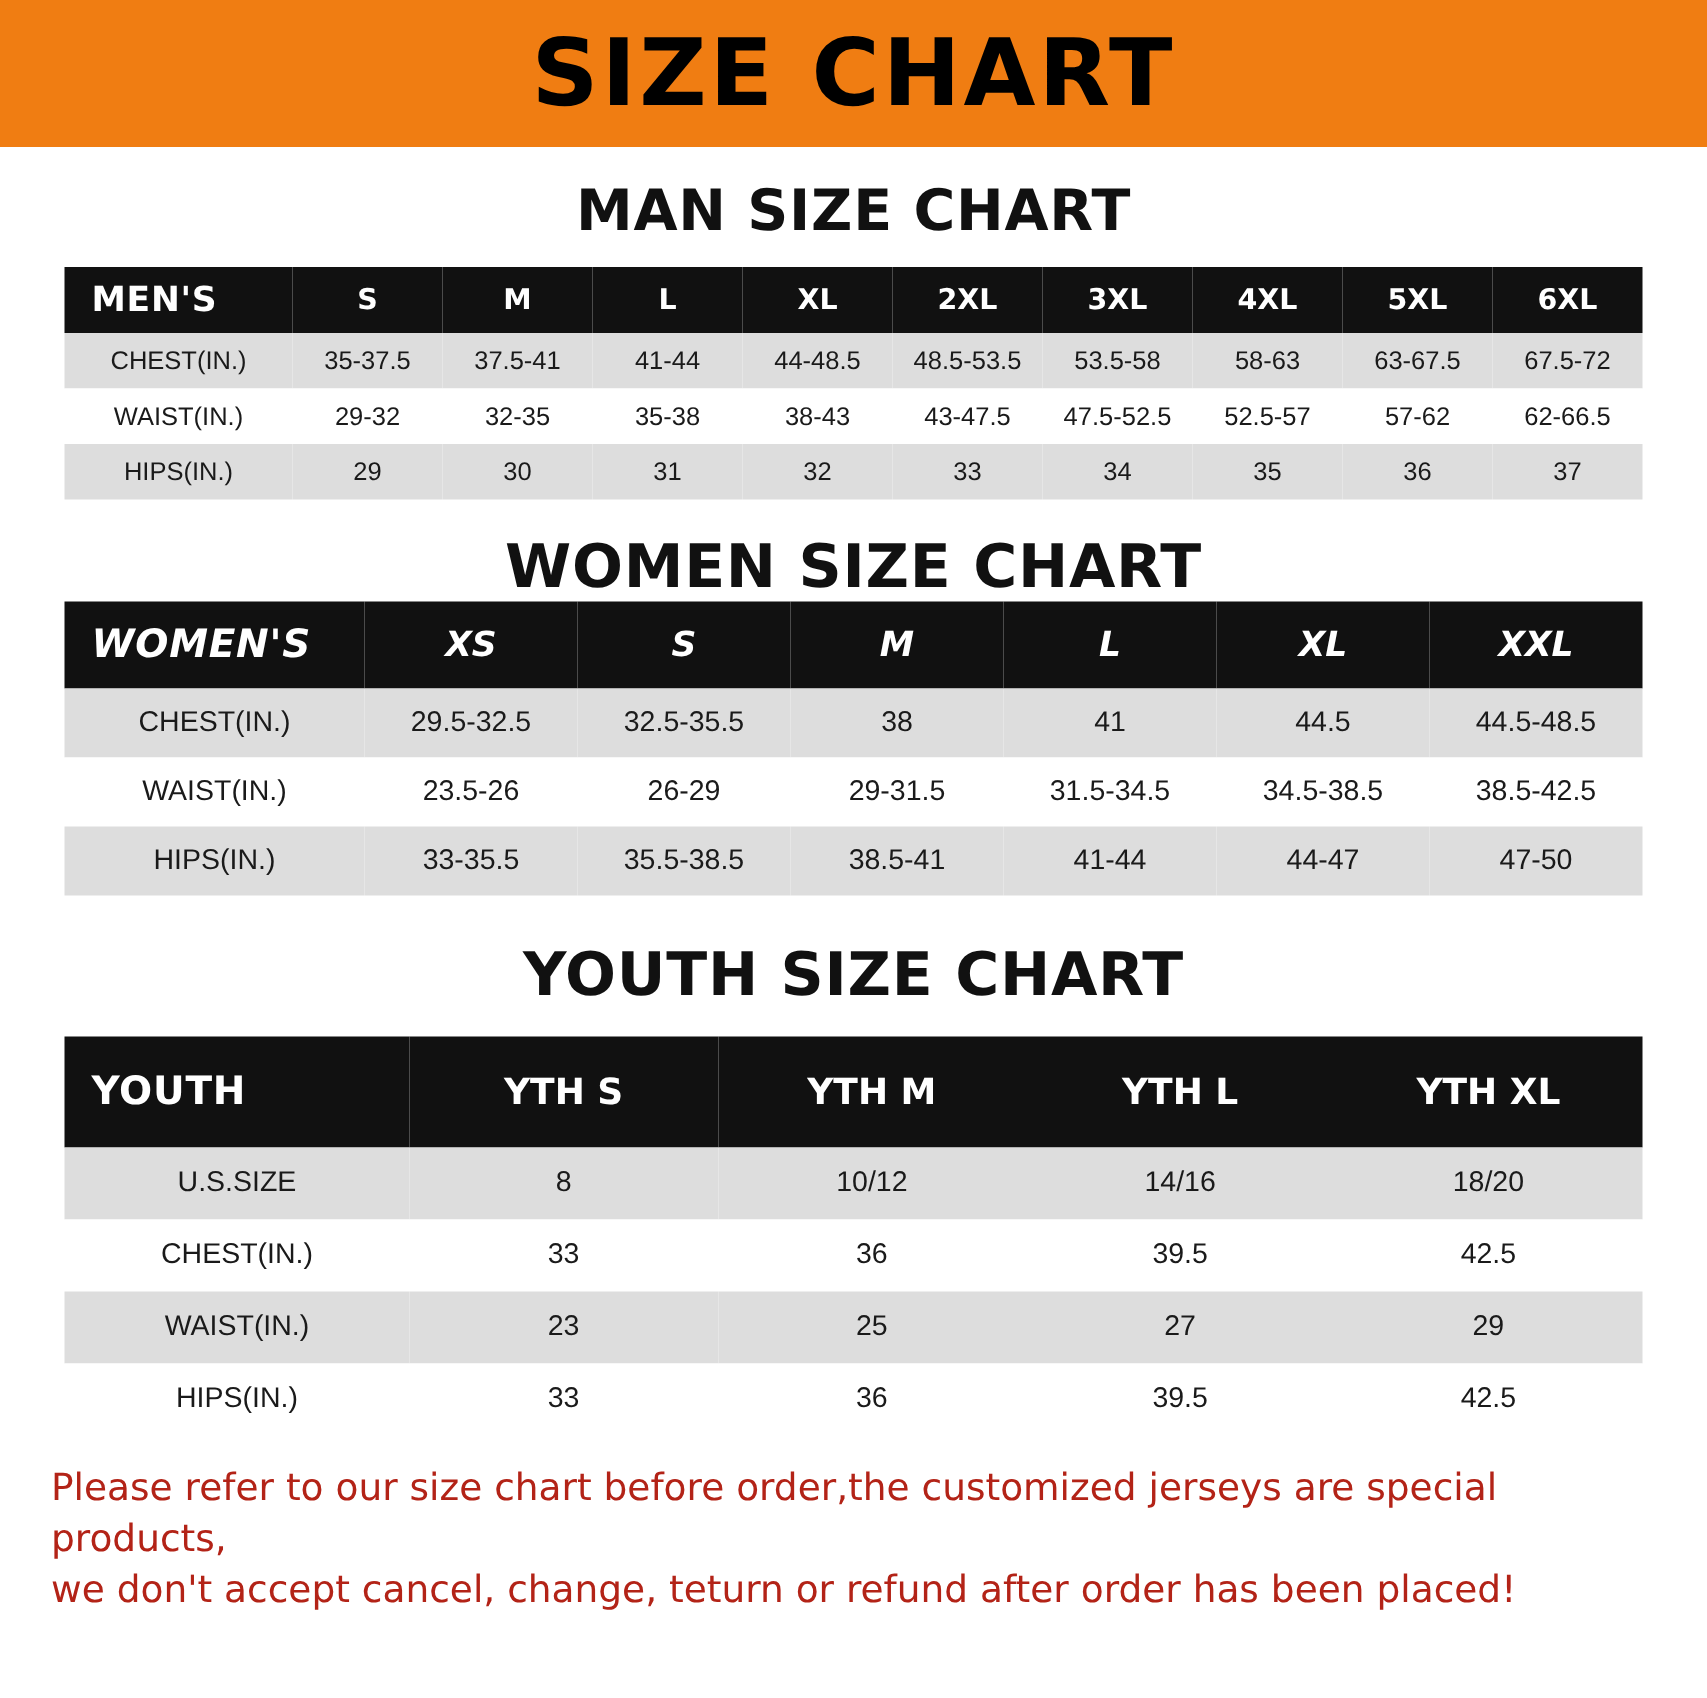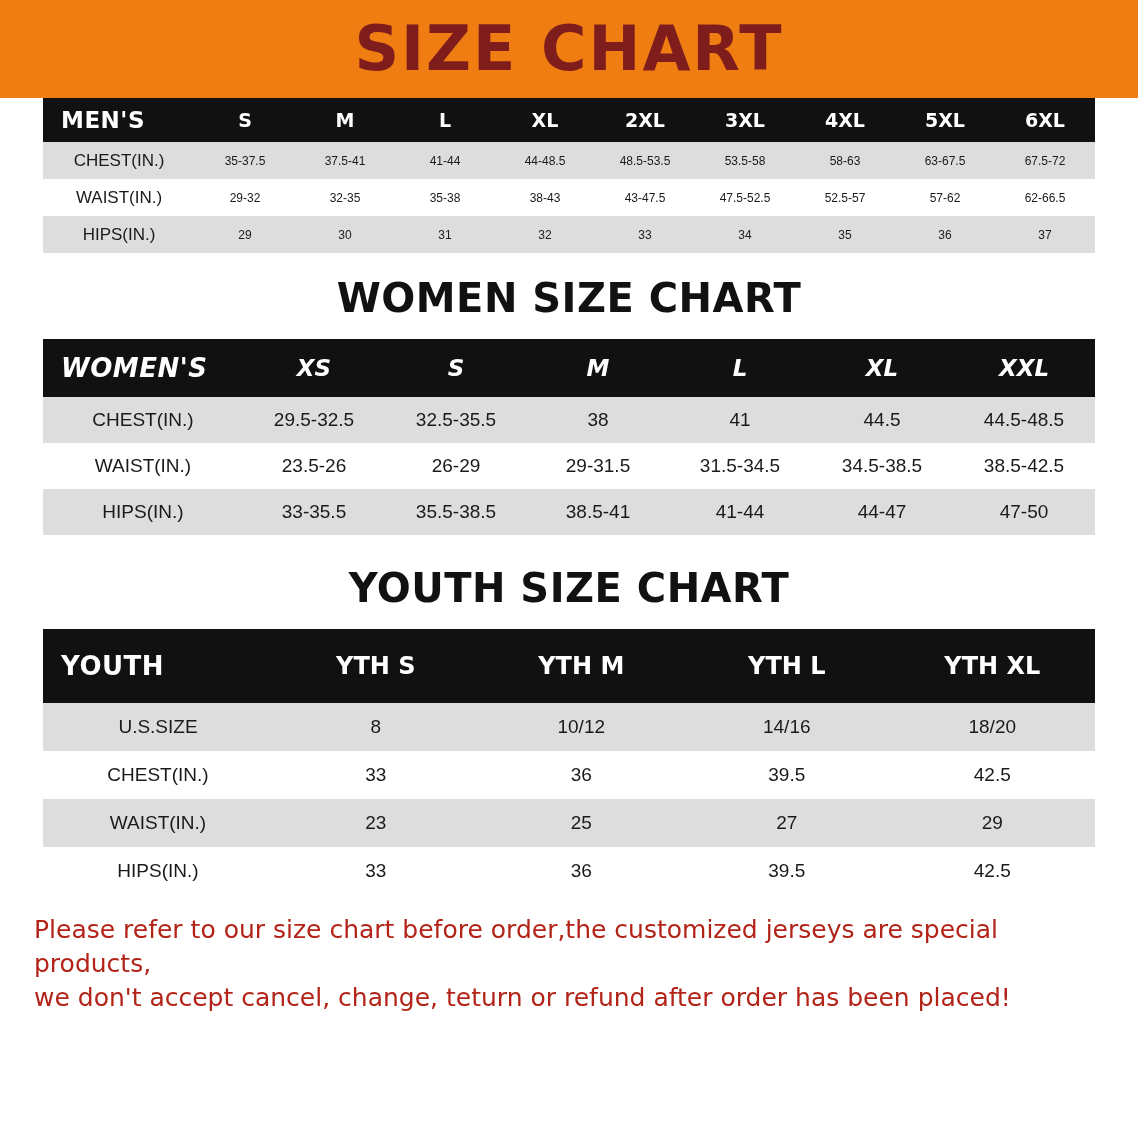--- a/index.html
+++ b/index.html
@@ -26,39 +26,38 @@
     background: #f07d12;
     display: flex;
     align-items: center;
     justify-content: center;
   }
   .banner-title {
     font-family: "DejaVu Sans", sans-serif;
     font-weight: bold;
     font-size: 62px;
     letter-spacing: 2px;
-    color: #7f1d1d;
+    color: #000000;
     line-height: 1;
   }
   .section-title {
     text-align: center;
     font-family: "DejaVu Sans", sans-serif;
     font-weight: bold;
     color: #111111;
   }
   .title-man {
     font-size: 38px;
     margin-top: 20px;
     margin-bottom: 16px;
     letter-spacing: 0.5px;
   }
   .title-women {
     font-size: 40px;
     margin-top: 22px;
-    margin-bottom: 18px;
     letter-spacing: 0.5px;
   }
   .title-youth {
     font-size: 40px;
     margin-top: 30px;
     margin-bottom: 18px;
     letter-spacing: 0.5px;
   }
   table {
     border-collapse: collapse;
@@ -85,21 +84,21 @@
     text-align: center;
     color: #1a1a1a;
     font-family: "Liberation Sans", sans-serif;
   }
   .chart tbody td.rowlabel {
     text-align: center;
   }
   
   #men-table thead th { height: 44px; font-size: 19px; }
   #men-table thead th.corner { font-size: 23px; }
-  #men-table tbody td { height: 35px; font-size: 12px; }
+  #men-table tbody td { height: 35px; font-size: 17px; }
   #men-table tbody td.rowlabel { font-size: 17px; }
   #men-table col.c0 { width: 152px; }
   
   #women-table thead th { height: 58px; font-size: 23px; font-style: italic; }
   #women-table thead th.corner { font-size: 26px; }
   #women-table tbody td { height: 44px; font-size: 19px; }
   #women-table col.c0 { width: 200px; }
   
   #youth-table thead th { height: 74px; font-size: 24px; }
   #youth-table thead th.corner { font-size: 26px; }
@@ -120,20 +119,21 @@
 </style>
 </head>
 <body>
 
 <div class="page">
 
   <div class="banner">
     <div class="banner-title">SIZE CHART</div>
   </div>
 
+  <div class="section-title title-man">MAN SIZE CHART</div>
   <table class="chart" id="men-table">
     <colgroup>
       <col class="c0">
         <col>
         <col>
         <col>
         <col>
         <col>
         <col>
         <col>

